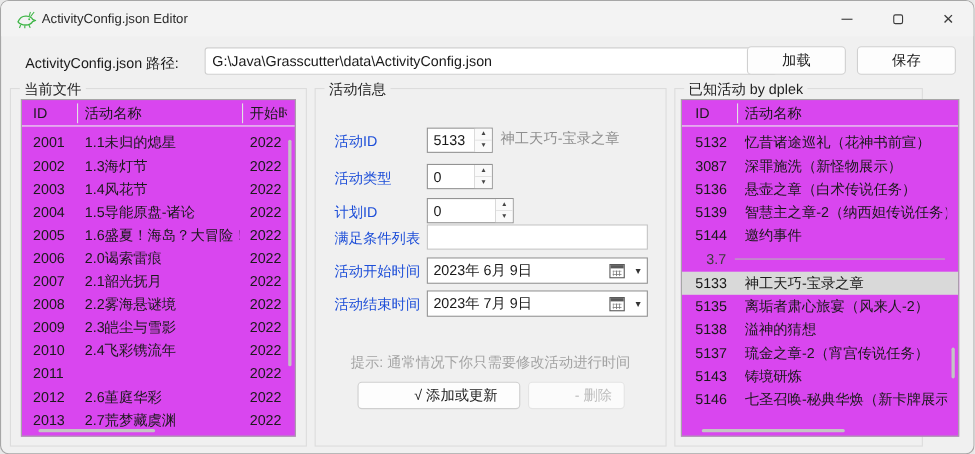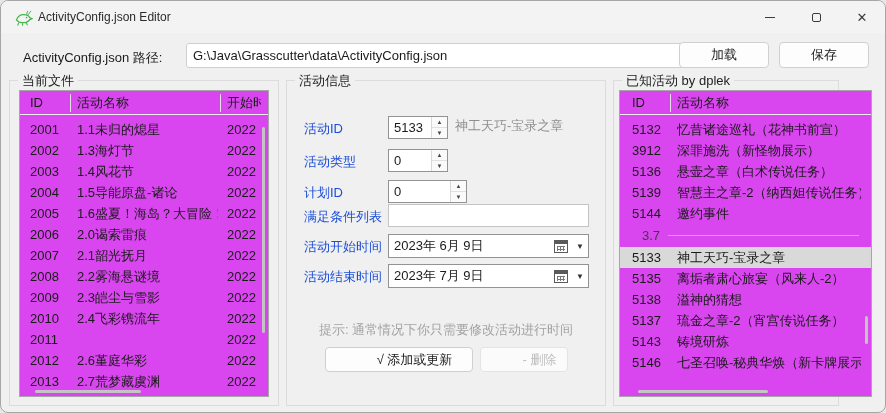--- a/index.html
+++ b/index.html
@@ -263,21 +263,21 @@
         <span class="hcell" style="left:57px">活动名称</span>
       </div>
       <div class="rows">
 
           <div class="lrow rrow">
             <span class="c-id">5132</span>
             <span class="c-name">忆昔诸途巡礼（花神书前宣）</span>
           </div>
 
           <div class="lrow rrow">
-            <span class="c-id">3912</span>
+            <span class="c-id">3087</span>
             <span class="c-name">深罪施洗（新怪物展示）</span>
           </div>
 
           <div class="lrow rrow">
             <span class="c-id">5136</span>
             <span class="c-name">悬壶之章（白术传说任务）</span>
           </div>
 
           <div class="lrow rrow">
             <span class="c-id">5139</span>

